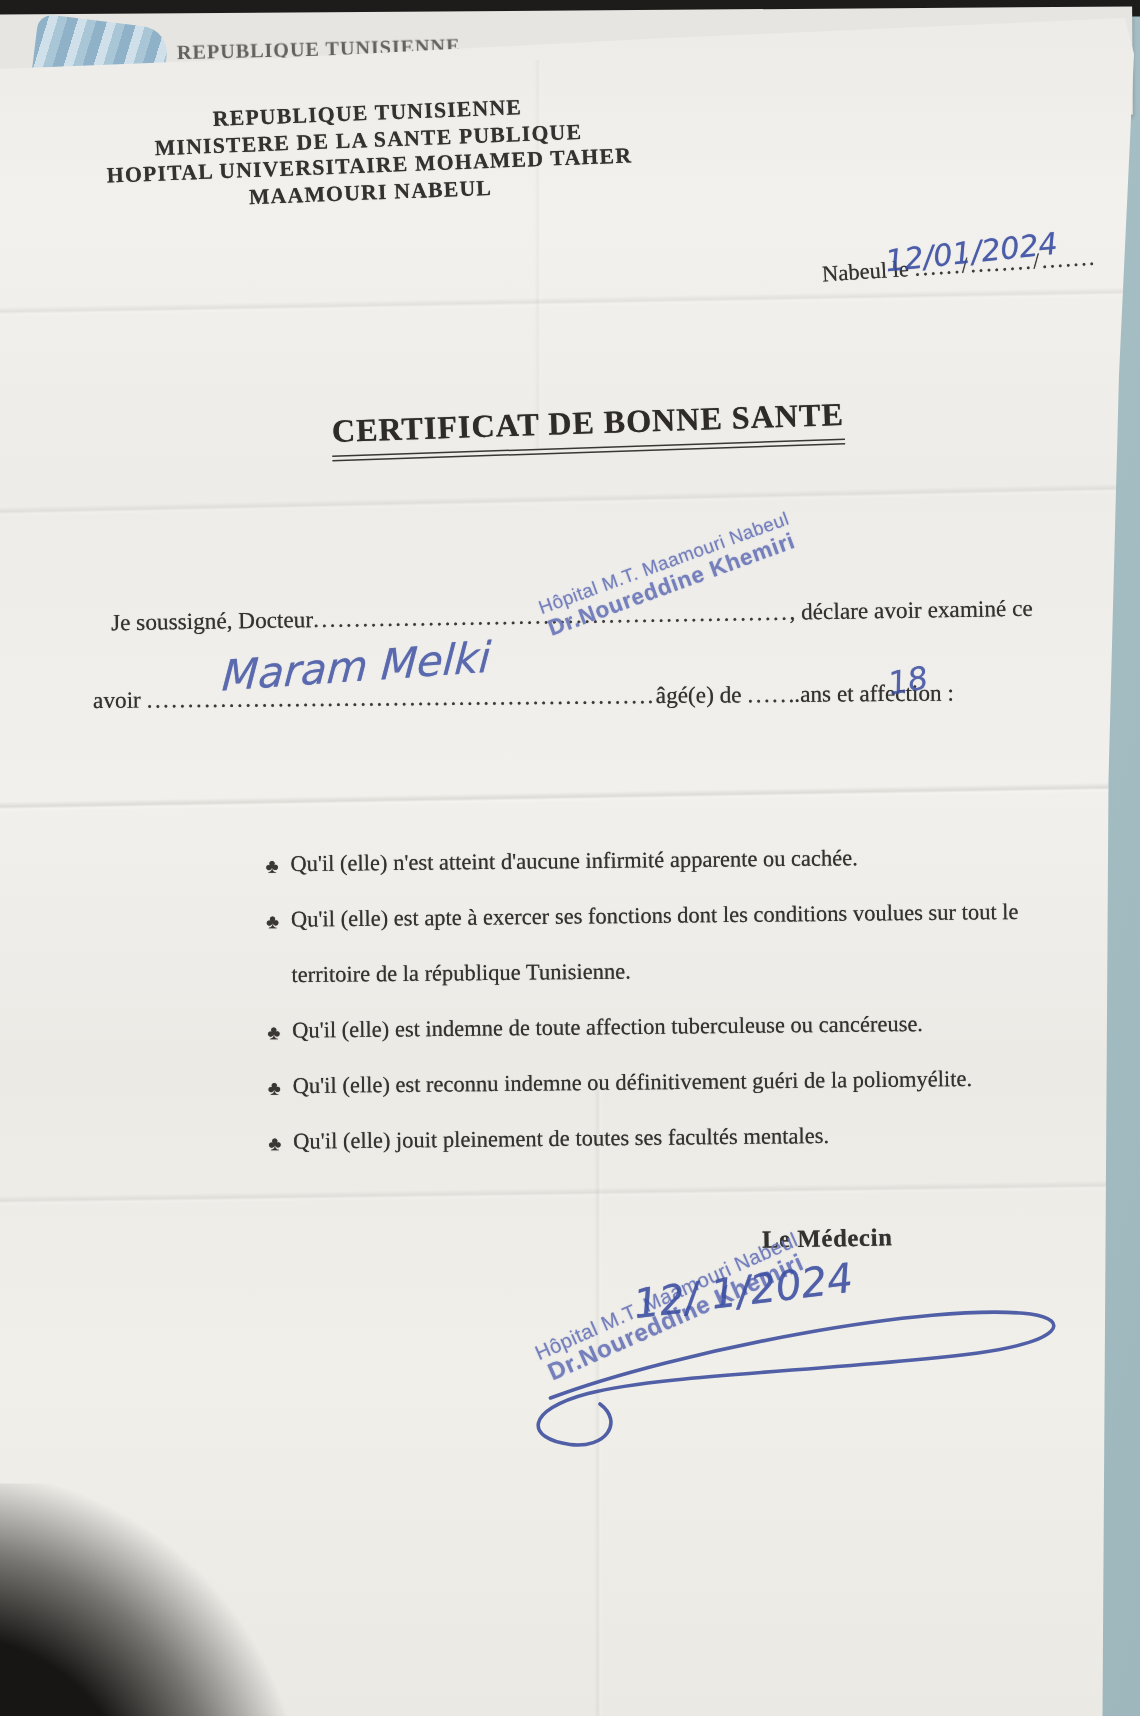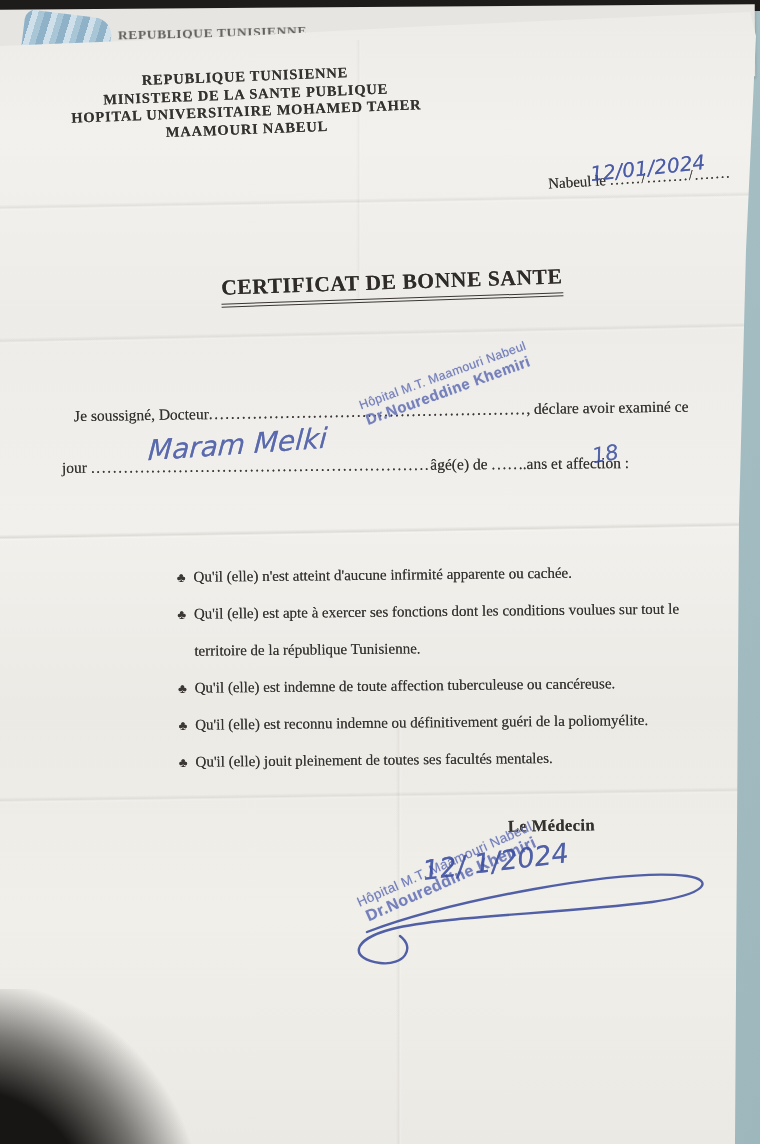--- a/index.html
+++ b/index.html
@@ -116,21 +116,21 @@
 <div class="stmt-line1 print">
   <span>Je soussigné,  Docteur</span><span class="dots">..........................................................</span><span>,  déclare avoir examiné ce</span>
 </div>
 
 <div class="stamp stamp-top">
   <div class="l1">Hôpital M.T. Maamouri Nabeul</div>
   <div class="l2">Dr.Noureddine Khemiri</div>
 </div>
 
 <div class="stmt-line2 print">
-  <span>jour </span><span class="dots">..............................................................</span><span>âgé(e) de </span><span class="dots">.....</span><span>..ans et affection :</span>
+  <span>avoir </span><span class="dots">..............................................................</span><span>âgé(e) de </span><span class="dots">.....</span><span>..ans et affection :</span>
 </div>
 
 <div class="hand hand-name">Maram Melki</div>
 <div class="hand hand-age">18</div>
 
 <div class="cert-list print">
   <div class="cert-item">
     <span class="club">♣</span>
     <span>Qu'il (elle)  n'est atteint d'aucune infirmité apparente ou cachée.</span>
   </div>

